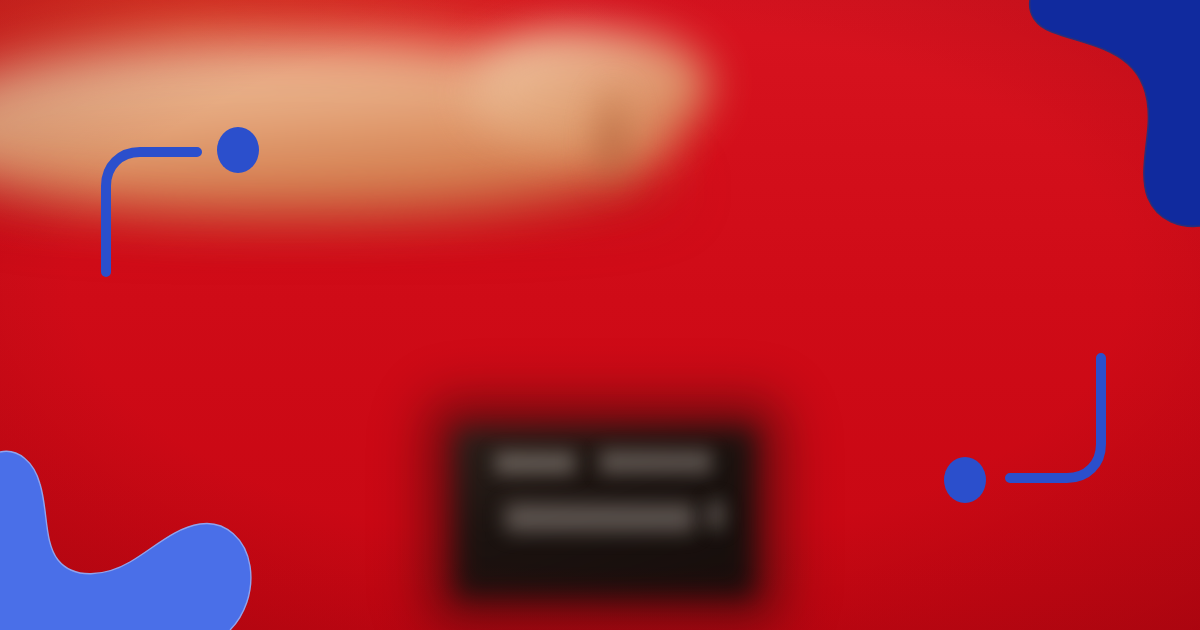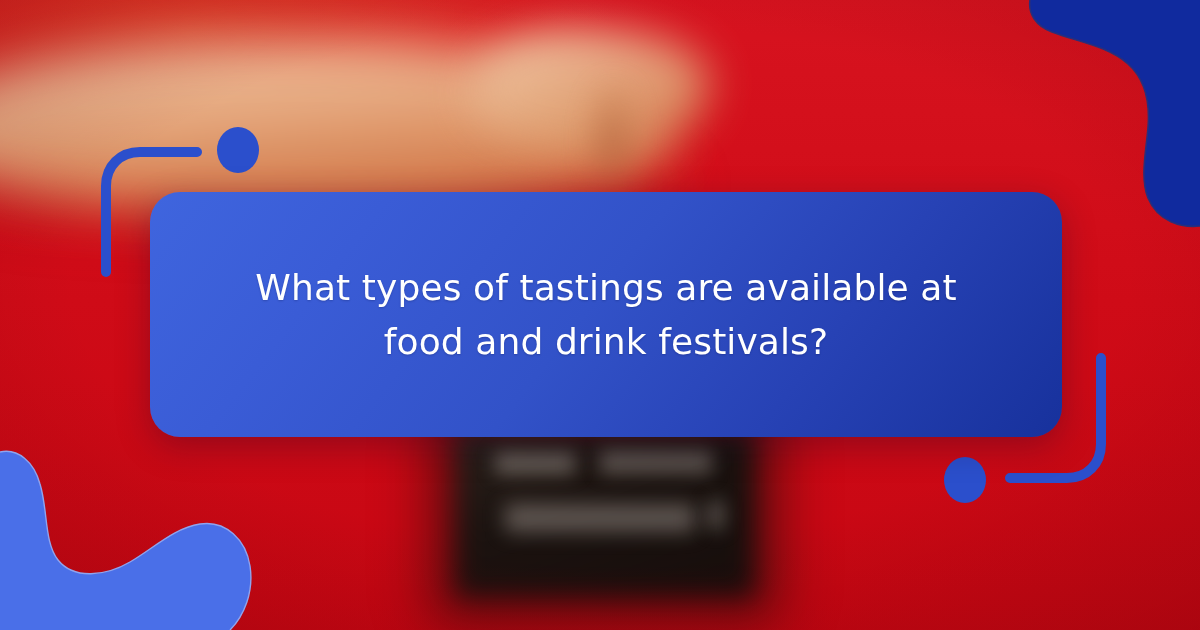--- a/index.html
+++ b/index.html
@@ -211,17 +211,14 @@
   </svg>
 
   <svg class="deco-svg" viewBox="0 0 1200 630">
     <path d="M197,152 L140,152 C120,152 106,166 106,186 L106,272" fill="none" stroke="#2B4FCC" stroke-width="10" stroke-linecap="round"></path>
     <ellipse cx="238" cy="150" rx="21" ry="23" fill="#2B4FCC"></ellipse>
 
     <path d="M1101,358 L1101,444 C1101,464 1087,478 1067,478 L1010,478" fill="none" stroke="#2B4FCC" stroke-width="10" stroke-linecap="round"></path>
     <ellipse cx="965" cy="480" rx="21" ry="23" fill="#2B4FCC"></ellipse>
   </svg>
 
-  <div class="card">
-    <h1 class="card-title">What types of tastings are available at food and drink festivals?</h1>
-  </div>
 
 </div>
 
 </body></html>

